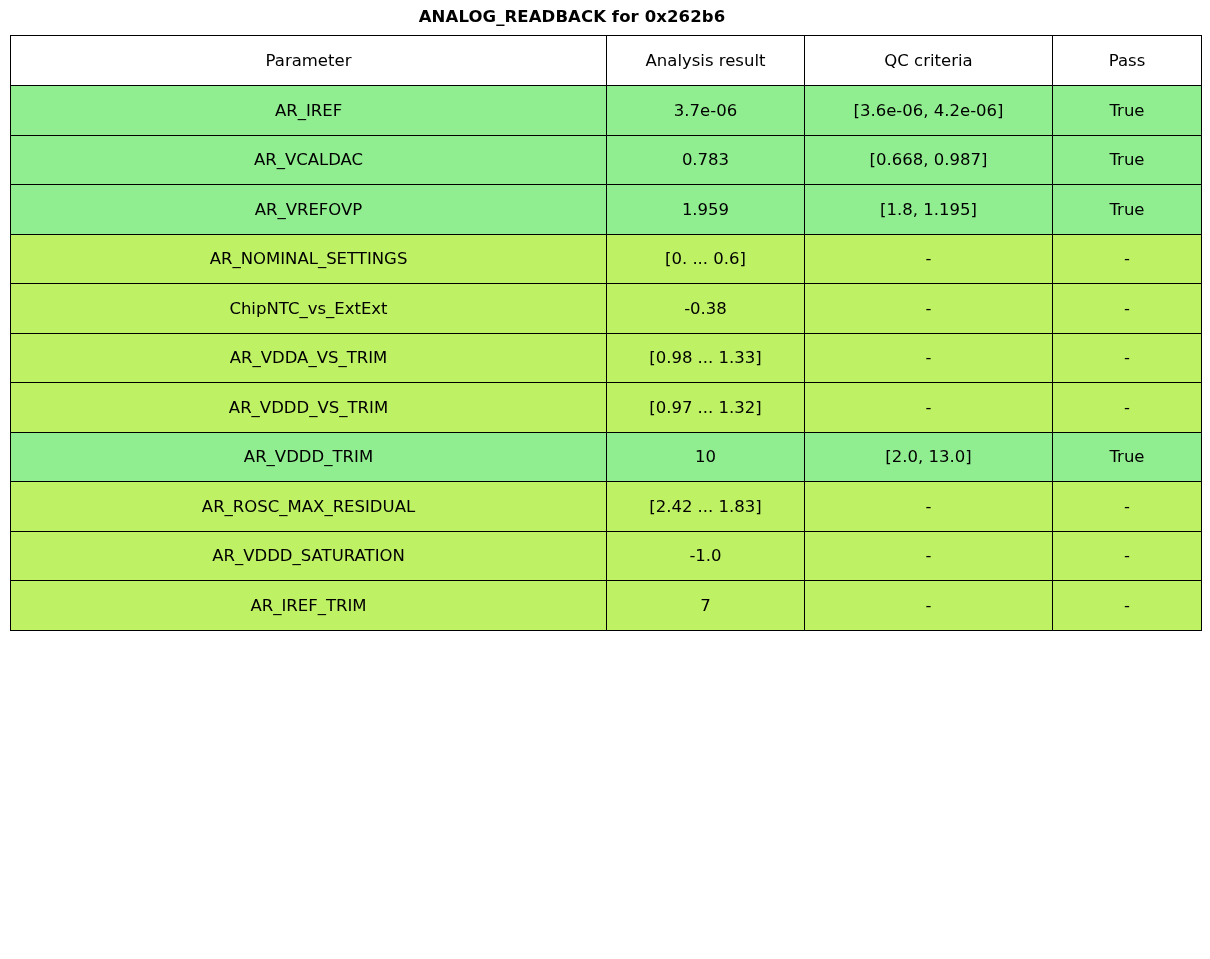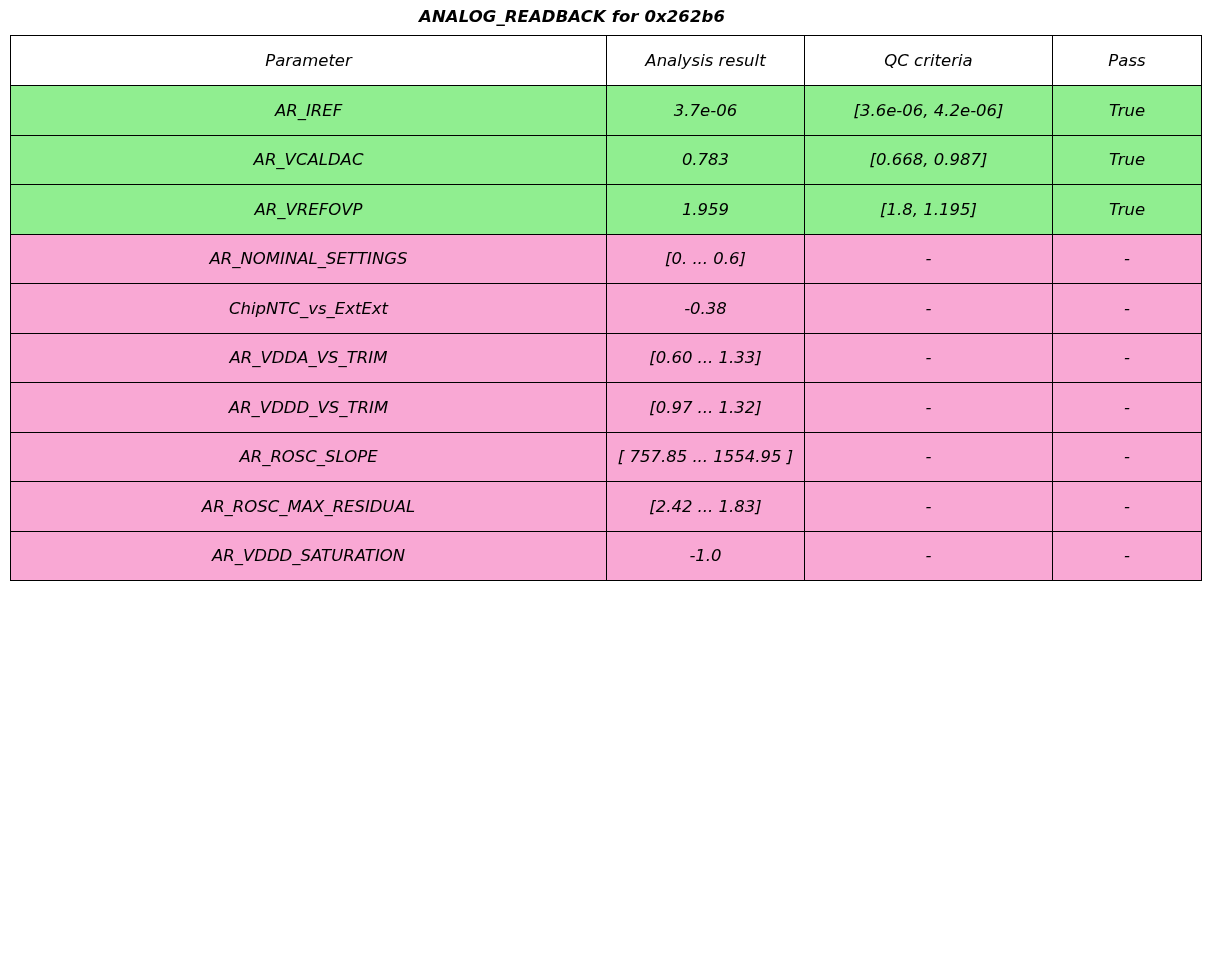--- a/index.html
+++ b/index.html
@@ -12,21 +12,20 @@
     height: 959px;
     font-family: "DejaVu Sans", sans-serif;
     color: #000000;
     overflow: hidden;
   }
   .page {
     width: 1144px;
     height: 959px;
     position: relative;
     box-sizing: border-box;
-    font-style: italic;
   }
   .title {
     text-align: center;
     font-size: 16.5px;
     font-weight: bold;
     letter-spacing: 0.1px;
     padding-top: 8px;
     padding-bottom: 9px;
     line-height: 1.1;
   }
@@ -58,21 +57,21 @@
     white-space: nowrap;
   }
   table.qc thead th {
     height: 50px;
     background: #ffffff;
   }
   tr.pass-row td {
     background: #90ee90;
   }
   tr.plain-row td {
-    background: #f9a8d4;
+    background: #bef264;
   }
   
   td.overflow {
     overflow: visible;
     position: relative;
   }
 </style>
 </head>
 <body>
 
@@ -122,45 +121,51 @@
             <td>-</td>
           </tr>
           <tr class="plain-row">
             <td>ChipNTC_vs_ExtExt</td>
             <td>-0.38</td>
             <td>-</td>
             <td>-</td>
           </tr>
           <tr class="plain-row">
             <td>AR_VDDA_VS_TRIM</td>
-            <td>[0.60 ... 1.33]</td>
+            <td>[0.98 ... 1.33]</td>
             <td>-</td>
             <td>-</td>
           </tr>
           <tr class="plain-row">
             <td>AR_VDDD_VS_TRIM</td>
             <td>[0.97 ... 1.32]</td>
             <td>-</td>
             <td>-</td>
           </tr>
-          <tr class="plain-row">
-            <td>AR_ROSC_SLOPE</td>
-            <td class="overflow">[ 757.85 ... 1554.95 ]</td>
-            <td>-</td>
-            <td>-</td>
+          <tr class="pass-row">
+            <td>AR_VDDD_TRIM</td>
+            <td>10</td>
+            <td>[2.0, 13.0]</td>
+            <td>True</td>
           </tr>
           <tr class="plain-row">
             <td>AR_ROSC_MAX_RESIDUAL</td>
             <td>[2.42 ... 1.83]</td>
             <td>-</td>
             <td>-</td>
           </tr>
           <tr class="plain-row">
             <td>AR_VDDD_SATURATION</td>
             <td>-1.0</td>
             <td>-</td>
             <td>-</td>
           </tr>
+          <tr class="plain-row">
+            <td>AR_IREF_TRIM</td>
+            <td>7</td>
+            <td>-</td>
+            <td>-</td>
+          </tr>
         </tbody>
     </table>
   </div>
 
 </div>
 
 </body></html>

